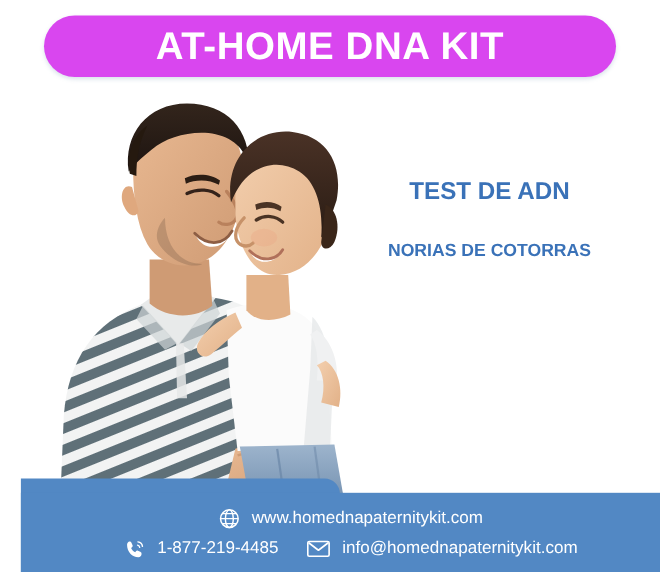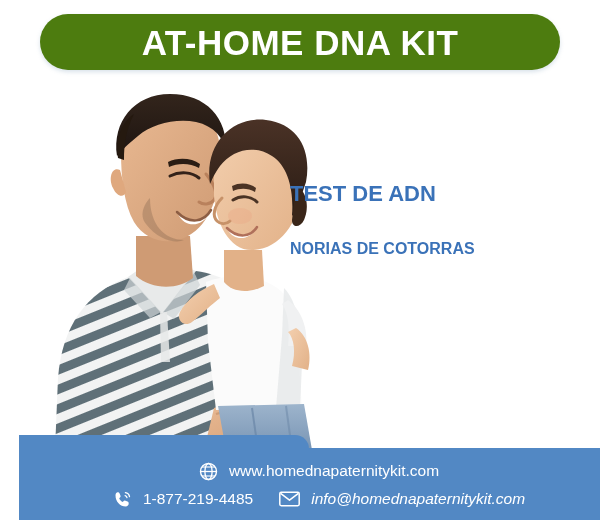--- a/index.html
+++ b/index.html
@@ -21,21 +21,21 @@
     overflow: hidden;
   }
 
   
   .header-banner {
     position: absolute;
     left: 40px;
     top: 14px;
     width: 520px;
     height: 56px;
-    background: #4d7c0f;
+    background: #d946ef;
     border-radius: 28px;
     display: flex;
     align-items: center;
     justify-content: center;
     box-shadow: 0 2px 4px rgba(120,150,180,0.28);
   }
   .header-title {
     color: #ffffff;
     font-size: 35px;
     font-weight: bold;
@@ -59,23 +59,23 @@
     left: 0;
     top: 0;
     width: 345px;
     height: 372px;
   }
 
   
   .headline-block {
     position: absolute;
     left: 290px;
-    top: 172px;
+    top: 152px;
     width: 310px;
-    text-align: left;
+    text-align: center;
   }
   .headline-line {
     color: #3a72b8;
     font-weight: bold;
     font-size: 22px;
     line-height: 1;
     font-family: "Liberation Sans", sans-serif;
     white-space: nowrap;
   }
   .headline-line.l1 { margin-top: 11px; }
@@ -124,21 +124,21 @@
     color: #ffffff;
   }
   .footer-row.row1 { top: 25px; height: 22px; }
   .footer-row.row2 { top: 53px; height: 22px; }
 
   .contact-item {
     display: flex;
     align-items: center;
   }
   .contact-item .gap { width: 11px; }
-  .row2 .contact-item + .contact-item { margin-left: 26px; font-style: italic; }
+  .row2 .contact-item + .contact-item { margin-left: 26px; }
 
   .contact-text {
     color: #ffffff;
     font-size: 15.5px;
     font-weight: normal;
     line-height: 1;
     white-space: nowrap;
     font-family: "Liberation Sans", sans-serif;
   }
   .icon {

